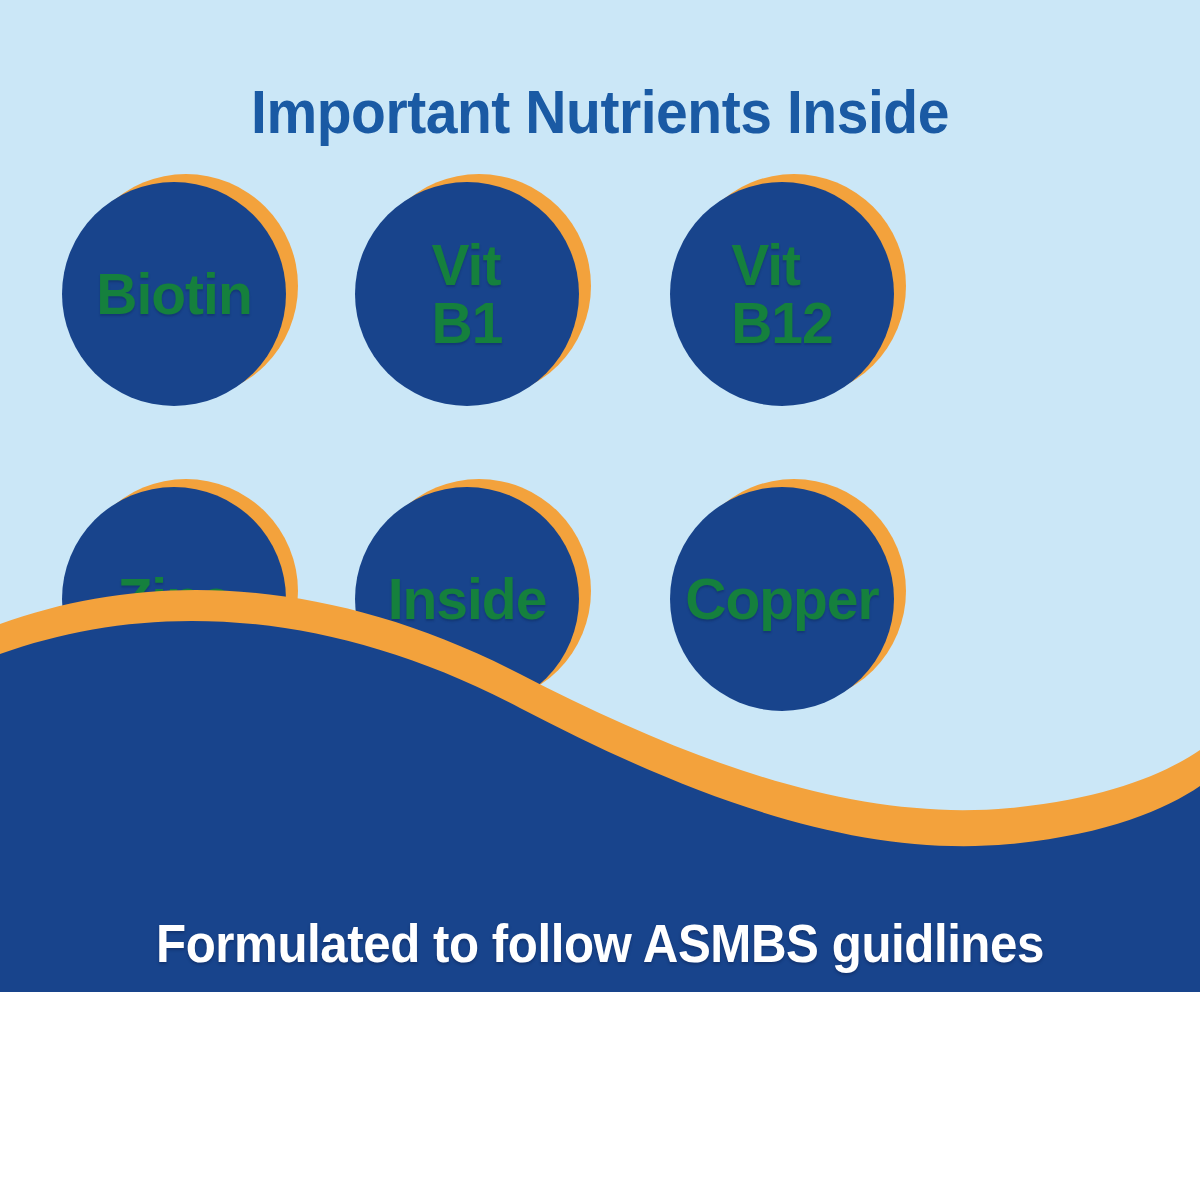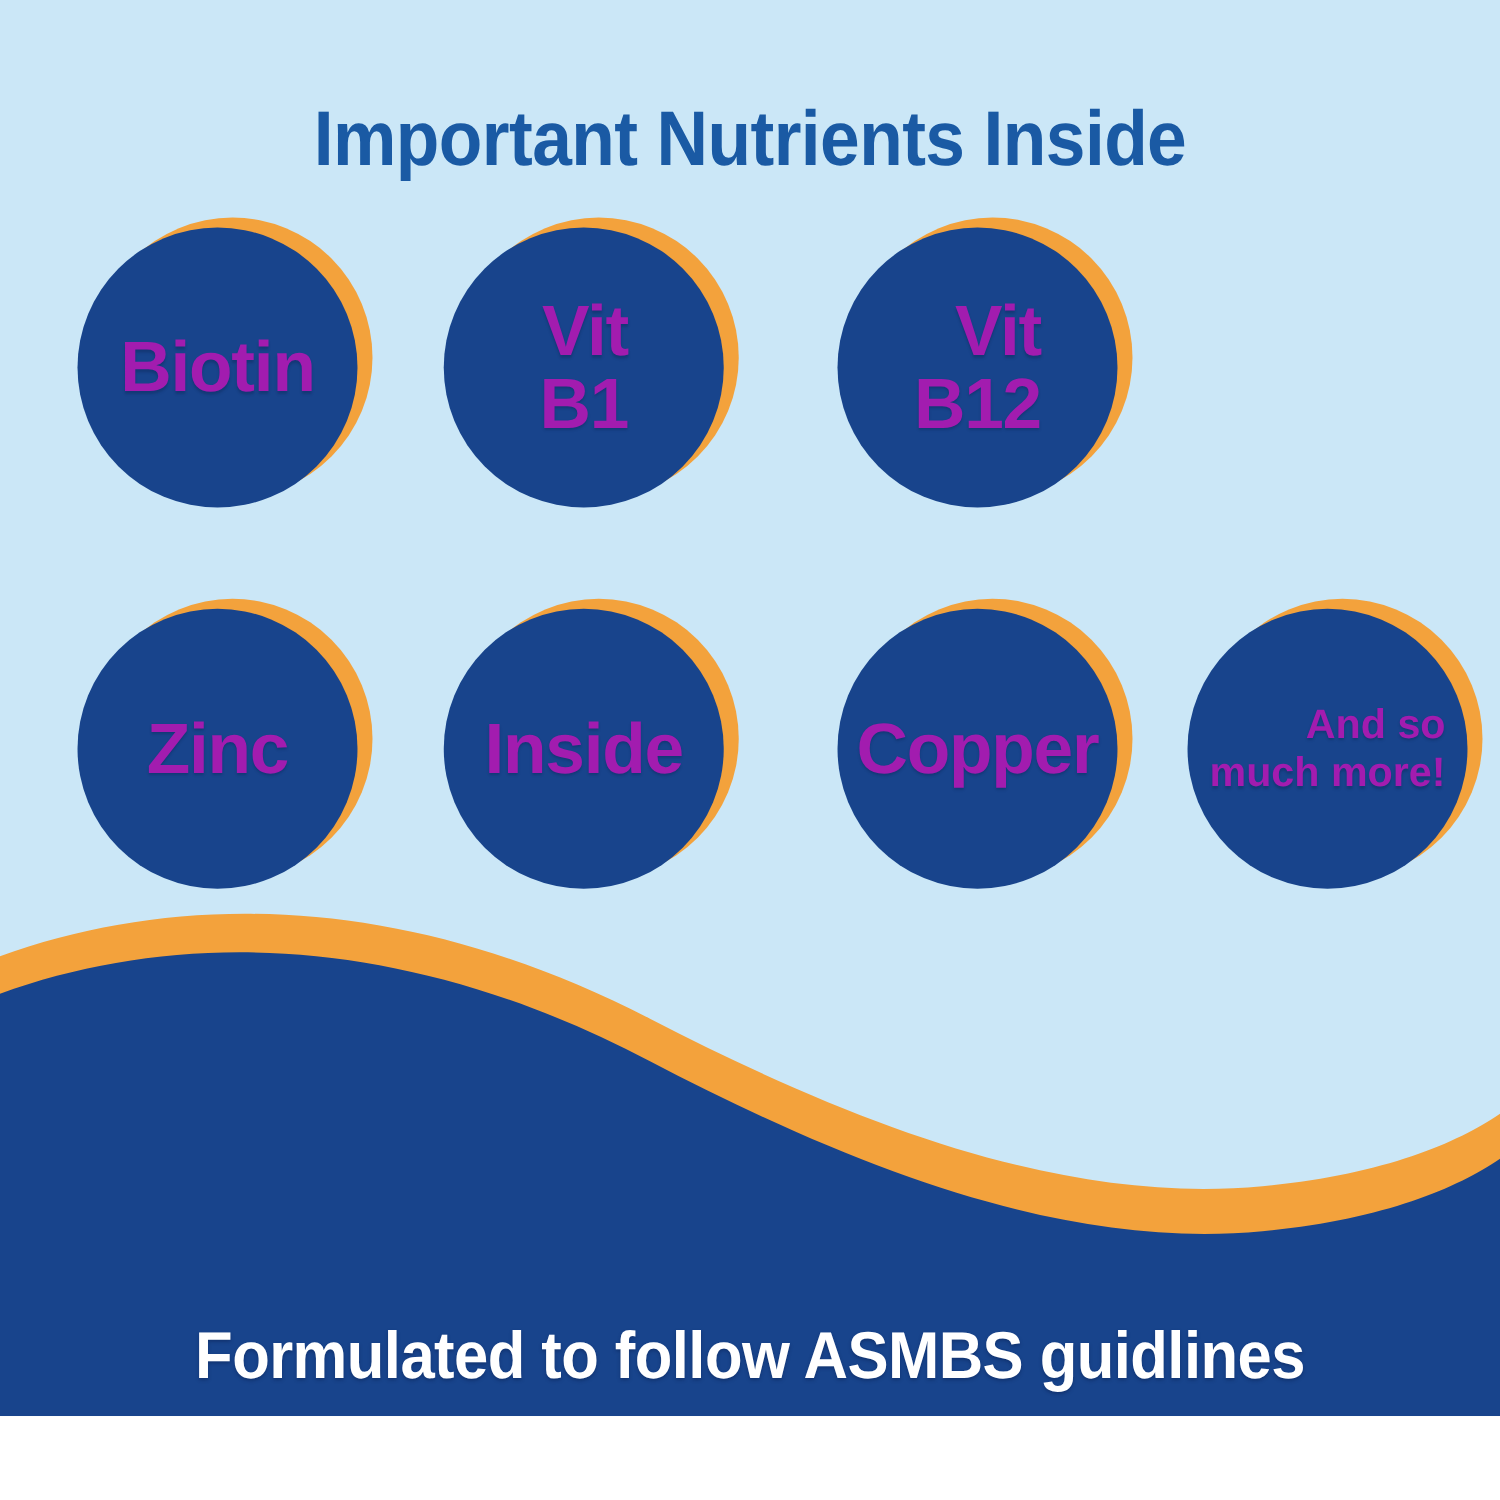--- a/index.html
+++ b/index.html
@@ -5,21 +5,21 @@
   html, body {
     margin: 0;
     padding: 0;
   }
   body {
     font-family: "Liberation Sans", sans-serif;
   }
   #infographic {
     position: relative;
     width: 1200px;
-    height: 1133px;
+    height: 992px;
     background: #cbe7f7;
     overflow: hidden;
   }
 
   
   .page-title {
     position: absolute;
     top: 34px;
     left: 0;
     width: 1200px;
@@ -70,22 +70,22 @@
   }
   .bubble .label {
     position: absolute;
     left: -26px;
     top: 0;
     width: 276px;
     height: 224px;
     display: flex;
     align-items: center;
     justify-content: center;
-    text-align: right;
-    color: #a21caf;
+    text-align: left;
+    color: #15803d;
     font-family: "Liberation Sans", sans-serif;
     font-weight: bold;
     font-size: 57px;
     line-height: 1.02;
     white-space: pre-line;
     letter-spacing: -1px;
     text-shadow: 0 2px 2px rgba(10,30,70,0.30);
   }
   .bubble.small-label .label {
     font-size: 33px;
@@ -176,26 +176,20 @@
         <span class="disc"></span>
         <span class="label">Inside</span>
       </div>
 
       <div class="bubble col-2">
         <span class="ring"></span>
         <span class="disc"></span>
         <span class="label">Copper</span>
       </div>
 
-      <div class="bubble col-3 small-label">
-        <span class="ring"></span>
-        <span class="disc"></span>
-        <span class="label">And so
-much more!</span>
-      </div>
 
     </div>
   </div>
 
   <div class="wave-wrap">
     <svg viewBox="0 0 1200 430" preserveAspectRatio="none" aria-hidden="true">
 
       <path d="M0,62 C150,8 330,14 520,112 C700,205 860,260 1010,246 C1105,237 1165,212 1200,188 L1200,430 L0,430 Z" fill="#f3a23c"></path>
 
       <path d="M0,92 C150,38 330,46 520,146 C700,240 860,296 1010,282 C1105,273 1165,248 1200,224 L1200,430 L0,430 Z" fill="#18448c"></path>

